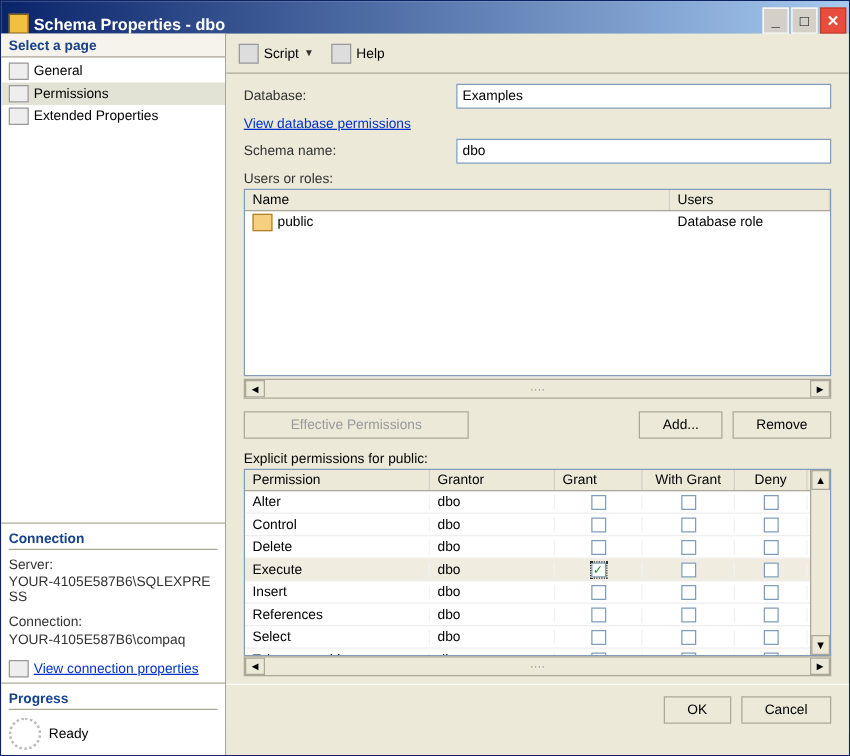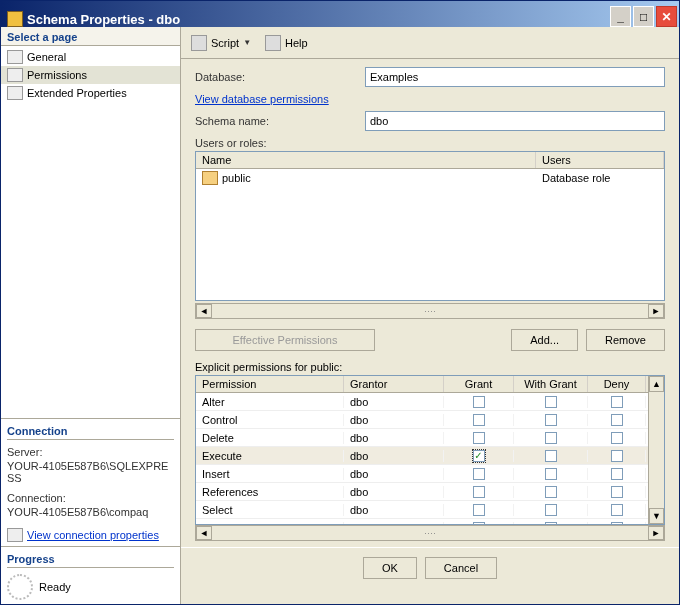--- a/index.html
+++ b/index.html
@@ -49,35 +49,35 @@
 .btnrow { display: flex; padding: 4px 14px 8px; gap: 8px; }
 .btn { height: 22px; padding: 0 18px; border: 1px solid #aca899; background: #ece9d8; cursor: pointer; font-size: 11px; }
 .btn.disabled { color: #999; }
 .perms-label { padding: 2px 14px 2px; }
 .perms-wrap { margin: 0 14px; border: 1px solid #7f9db9; background: #fff; height: 150px; display: flex; }
 .perms-grid { flex: 1; overflow: hidden; }
 .perms-header { display: flex; background: #ece9d8; border-bottom: 1px solid #aca899; }
 .ph-cell { padding: 2px 6px; border-right: 1px solid #d4d0c8; text-align: left; }
 .col-perm { flex: 0 0 148px; }
 .col-grantor { flex: 0 0 100px; }
-.col-grant { flex: 0 0 70px; text-align: center; }
+.col-grant { flex: 0 0 70px; text-align: left; }
 .col-with { flex: 0 0 74px; text-align: center; }
 .col-deny { flex: 0 0 58px; text-align: center; }
 .perms-body { }
 .pr-row { display: flex; border-bottom: 1px solid #eee; height: 18px; align-items: center; }
 .pr-row.sel { background: #f0ece0; }
 .pr-cell { padding: 0 6px; border-right: 1px solid #f2f2f2; }
 .pr-cell.col-grant, .pr-cell.col-with, .pr-cell.col-deny { display: flex; justify-content: center; }
 .chk { width: 12px; height: 12px; border: 1px solid #7f9db9; background: #fff; display: inline-flex; align-items: center; justify-content: center; font-size: 10px; color: #228b22; }
 .chk.focus { outline: 1px dotted #333; }
 .vscroll { width: 16px; background: #ece9d8; border-left: 1px solid #aca899; display: flex; flex-direction: column; }
 .vs-btn { height: 16px; border: 1px solid #aca899; display: flex; align-items: center; justify-content: center; font-size: 9px; }
 .vs-track { flex: 1; }
 .hscroll2 { margin: 0 14px 6px; }
-.footer { height: 40px; border-top: 1px solid #fff; display: flex; align-items: center; justify-content: center; gap: 8px; padding: 0 14px; background: #ece9d8; }
+.footer { height: 40px; border-top: 1px solid #fff; display: flex; align-items: center; justify-content: flex-end; gap: 8px; padding: 0 14px; background: #ece9d8; }
 </style>
 </head>
 <body>
 
 <div class="window">
   <div class="titlebar">
     <div class="titlebar-icon"></div>
     <div class="titlebar-text">Schema Properties - dbo</div>
     <div class="winbtns">
       <div class="winbtn">_</div>

